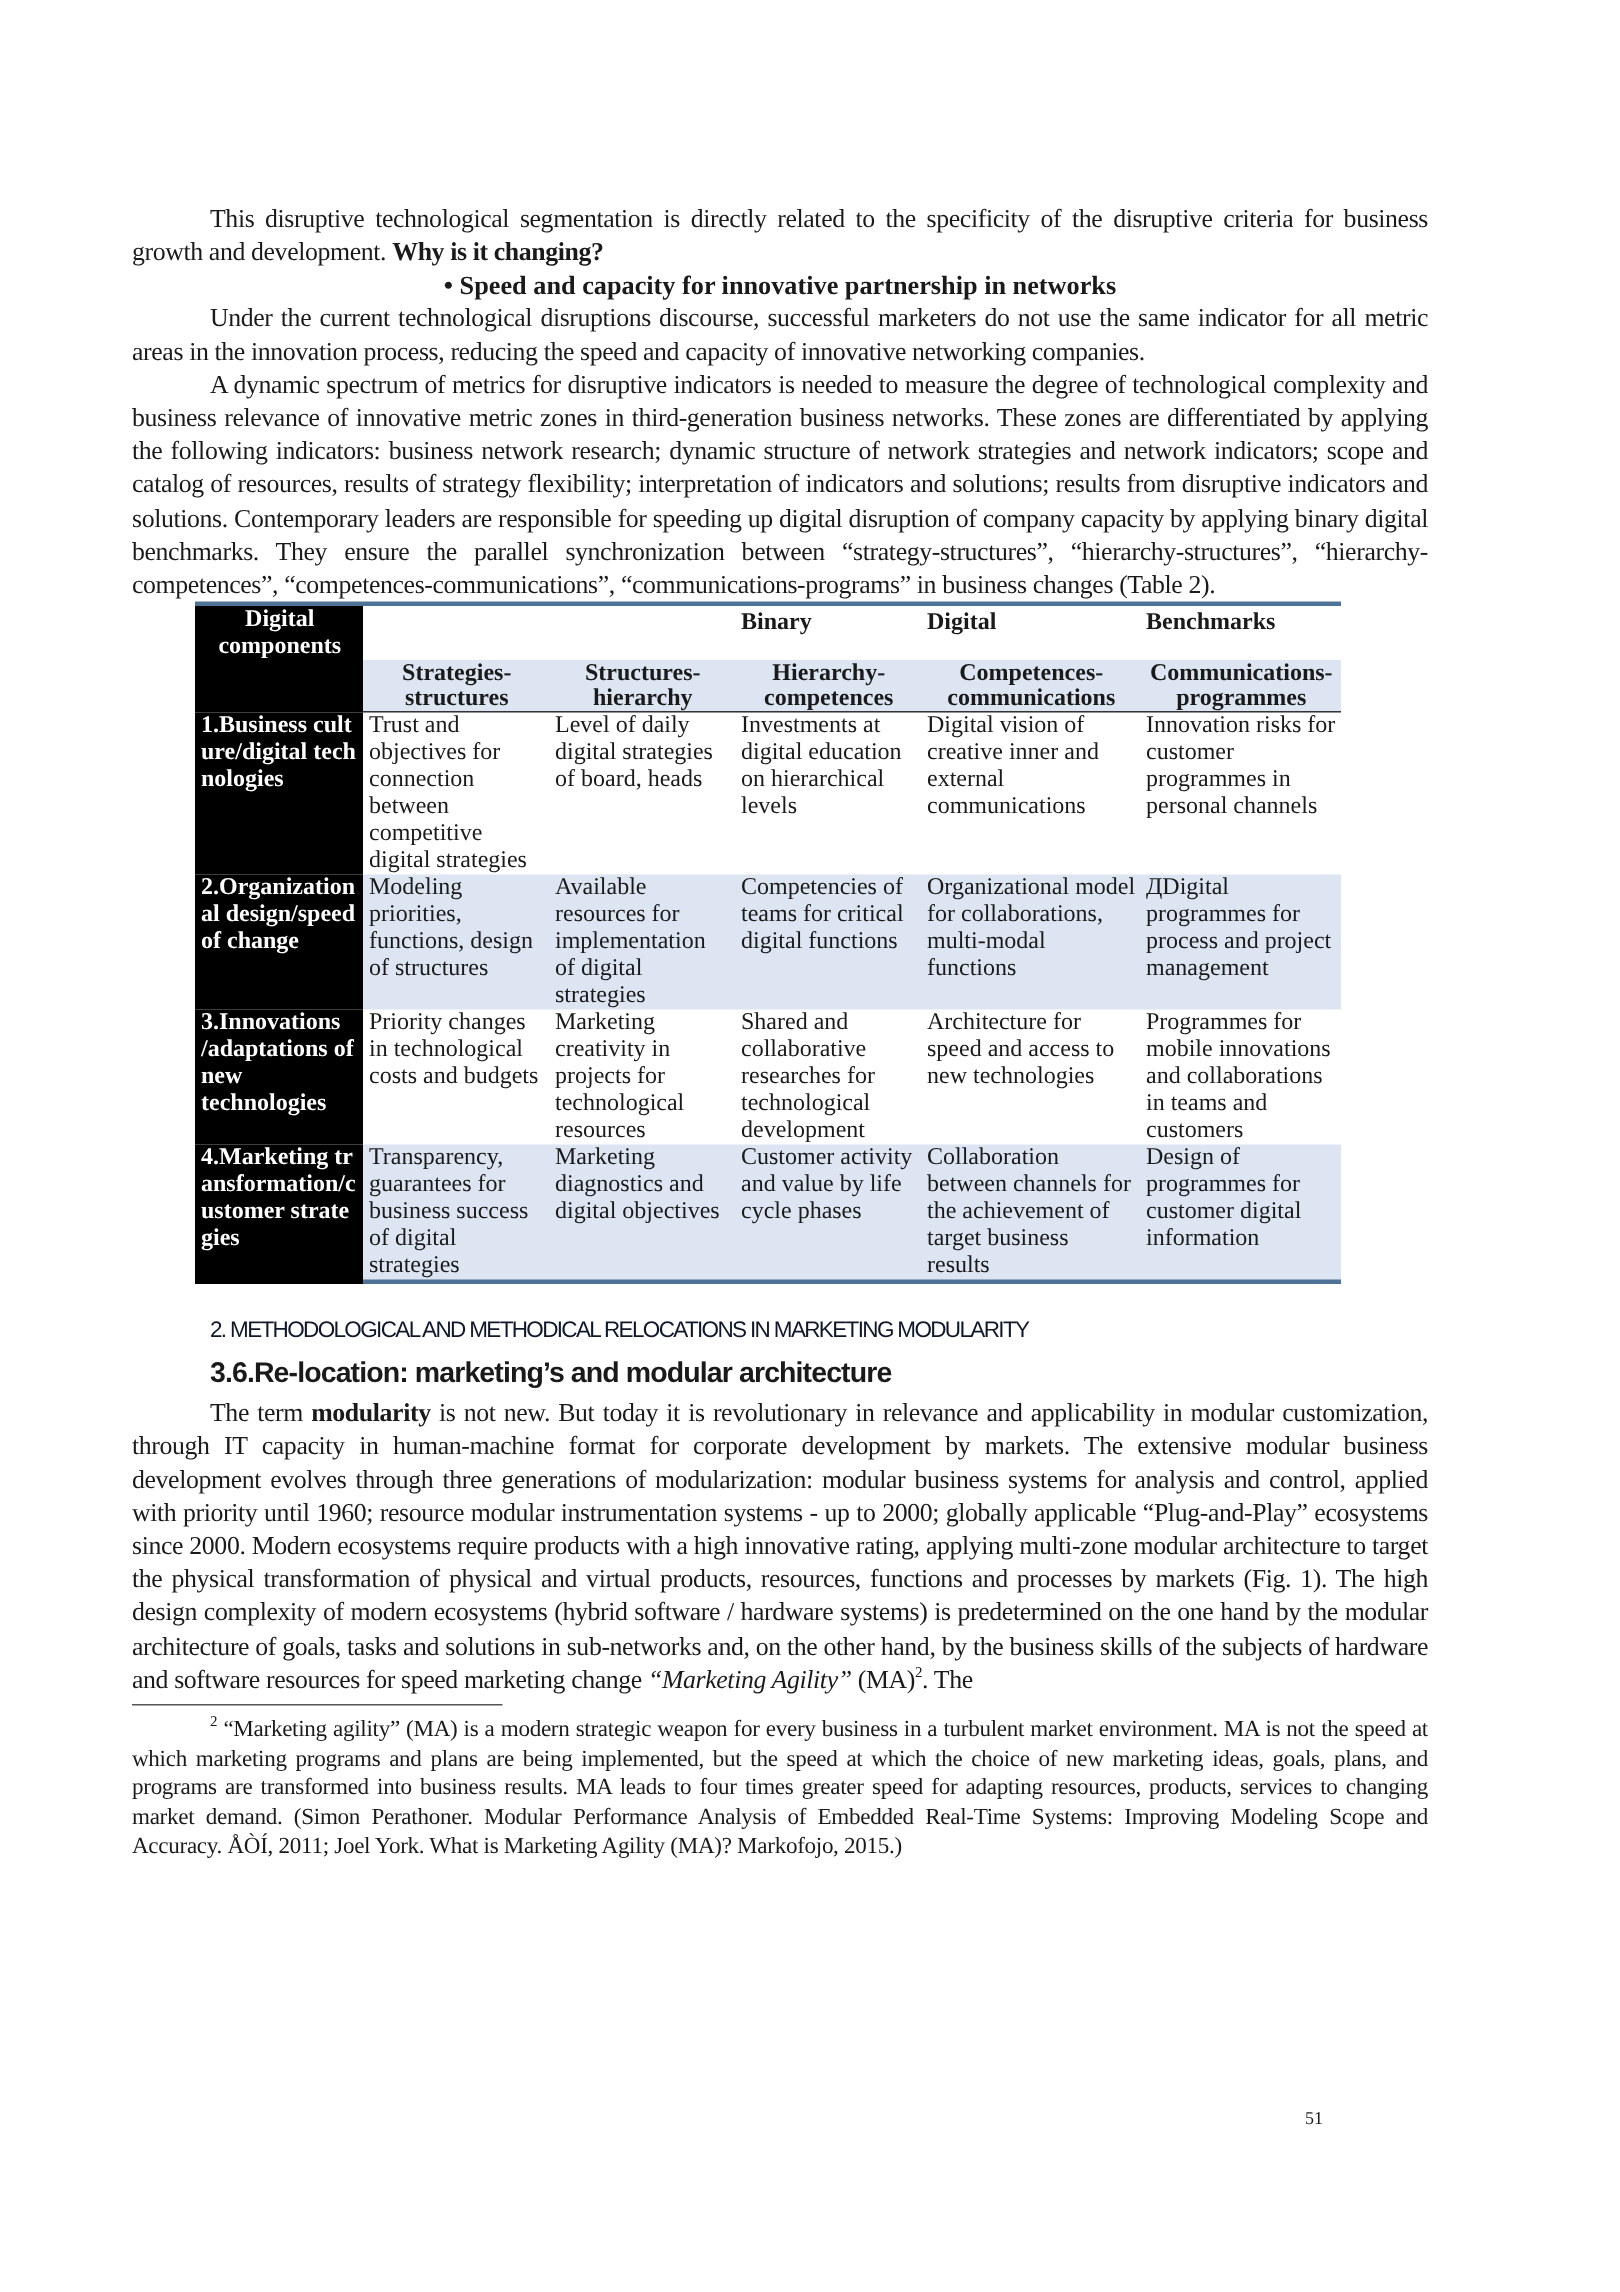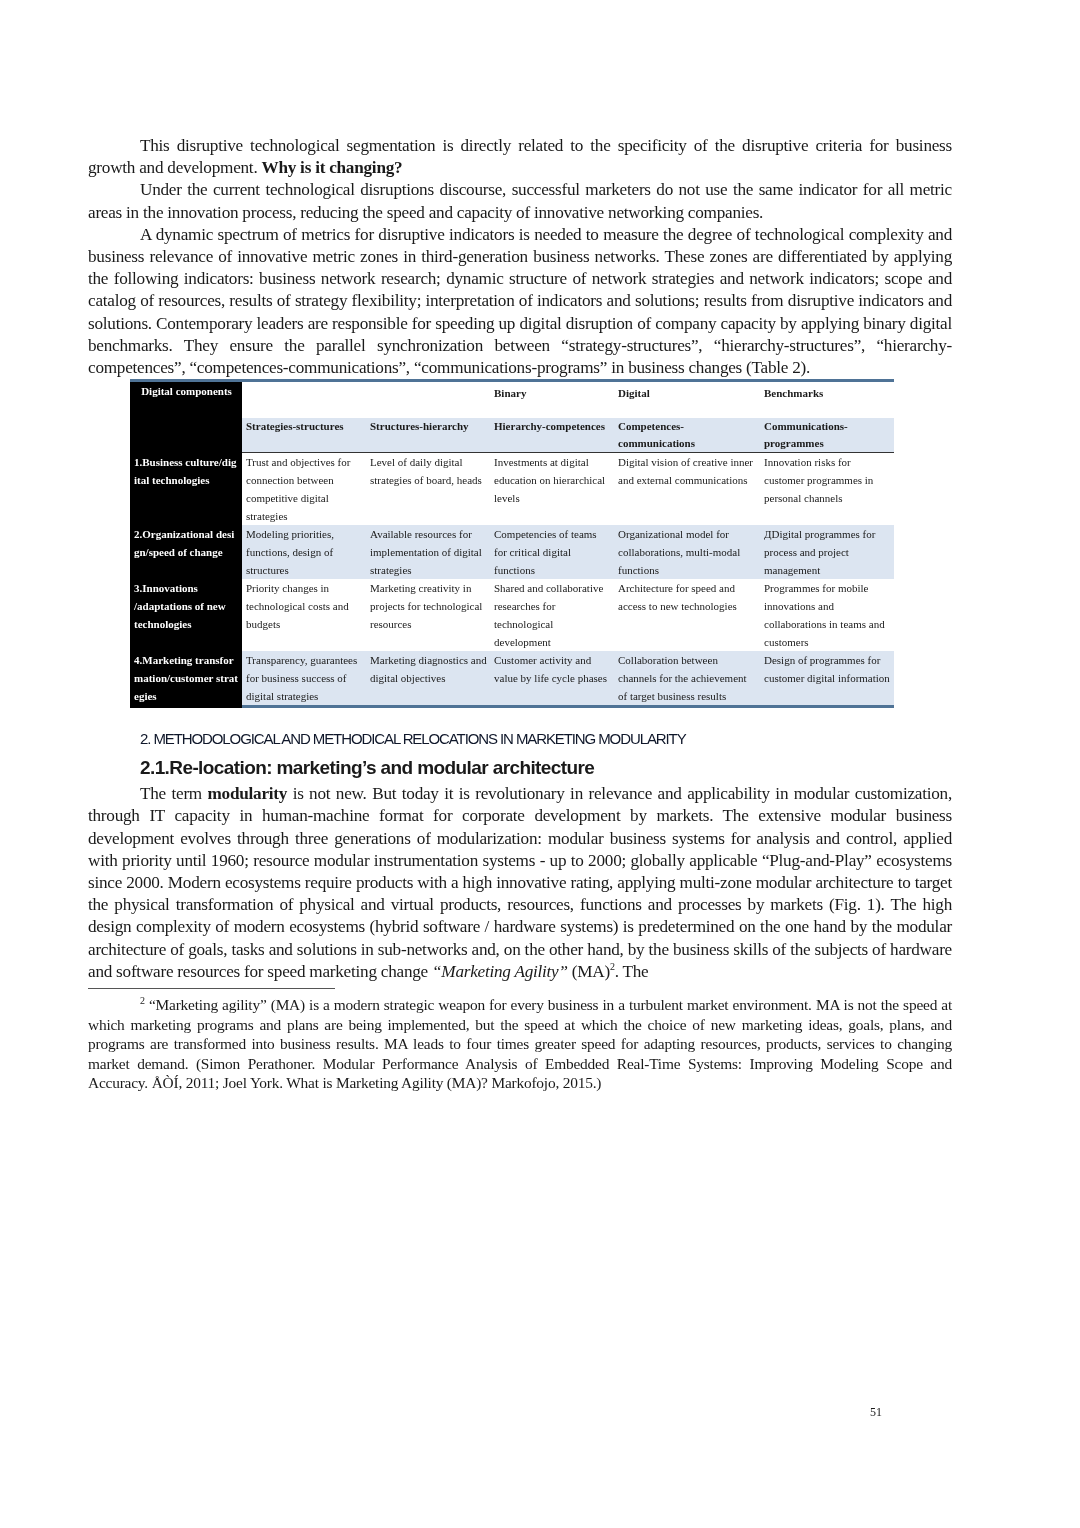--- a/index.html
+++ b/index.html
@@ -4,42 +4,43 @@
 <style>
   html, body { margin: 0; padding: 0; background: #ffffff; }
   body { width: 1080px; height: 1528px; position: relative; overflow: hidden;
          font-family: "Liberation Serif", serif; color: #1a1a1a; }
   .page { position: absolute; left: 88px; top: 135px; width: 864px; }
   p { margin: 0; font-size: 17.2px; line-height: 22.2px; text-align: justify; letter-spacing: -0.25px; }
   .indent { text-indent: 52px; }
   .bullet-head { text-align: center; font-weight: bold; font-size: 17.5px; line-height: 22px; letter-spacing: 0; }
   .caption { text-align: center; font-size: 15px; margin-top: 13px; margin-bottom: 8px; line-height: 18px; }
   .caption b { font-weight: bold; }
-  table.t2 { position: relative; left: 42px; width: 764px; border-collapse: collapse; font-size: 11px; line-height: 18px; table-layout: fixed; }
+  table.t2 { position: relative; left: 42px; width: 764px; border-collapse: collapse; font-size: 16px; line-height: 18px; table-layout: fixed; }
   table.t2 td { vertical-align: top; padding: 0 3px 0 4px; }
   .t2 .topline td { border-top: 3px solid #4f7396; }
   .t2 .rowhead { background: #000000; color: #ffffff; font-weight: bold; }
   .t2 .hdr1 td.c { font-weight: bold; padding-top: 2px; height: 34px; }
-  .t2 .hdr2 td.c { background: #dce5f1; font-weight: bold; border-bottom: 1.5px solid #333; line-height: 17px; }
+  .t2 .hdr2 td.c { background: #dce5f1; font-weight: bold; border-bottom: 1.5px solid #333; line-height: 17px; text-align: center; }
   .t2 .shade td.c { background: #dce5f1; }
   .t2 .lastrow td.c { border-bottom: 3px solid #4f7396; }
   .t2 .lastrow td.rowhead { border-bottom: 3px solid #000; }
   .rowhead.center { text-align: center; }
   h2.sec { font-family: "Liberation Sans", sans-serif; font-weight: normal; font-size: 15px; letter-spacing: -1.1px; margin: 20px 0 0 52px; line-height: 22px; color: #0f172a; }
   h3.sub { font-family: "Liberation Sans", sans-serif; font-weight: bold; font-size: 19px; letter-spacing: -0.6px; margin: 7px 0 4px 52px; line-height: 22px; color: #1a1a1a; }
   .fn-rule { width: 247px; border-top: 1.5px solid #555; margin-top: 5px; margin-bottom: 6px; }
   .footnote p { font-size: 15.4px; line-height: 19.6px; letter-spacing: -0.2px; }
   sup { font-size: 10px; vertical-align: super; line-height: 0; }
   .pagenum { position: absolute; left: 870px; top: 1405px; font-size: 12px; }
 </style>
 </head>
 <body>
 
 <div class="page">
   <p class="indent"><span>This disruptive technological segmentation is directly related to the specificity of the disruptive criteria for business growth and development.</span> <b>Why is it changing?</b></p>
+  <p class="bullet-head">• Speed and capacity for innovative partnership in networks</p>
   <p class="indent">Under the current technological disruptions discourse, successful marketers do not use the same indicator for all metric areas in the innovation process, reducing the speed and capacity of innovative networking companies.</p>
   <p class="indent">A dynamic spectrum of metrics for disruptive indicators is needed to measure the degree of technological complexity and business relevance of innovative metric zones in third-generation business networks. These zones are differentiated by applying the following indicators: business network research; dynamic structure of network strategies and network indicators; scope and catalog of resources, results of strategy flexibility; interpretation of indicators and solutions; results from disruptive indicators and solutions. Contemporary leaders are responsible for speeding up digital disruption of company capacity by applying binary digital benchmarks. They ensure the parallel synchronization between “strategy-structures”, “hierarchy-structures”, “hierarchy-competences”, “competences-communications”, “communications-programs” in business changes (Table 2).</p>
 
 
   <table class="t2">
     <colgroup>
       <col style="width:112px">
         <col style="width:124px">
         <col style="width:124px">
         <col style="width:124px">
@@ -91,21 +92,21 @@
       <td class="c">Transparency, guarantees for business success of digital strategies</td>
       <td class="c">Marketing diagnostics and digital objectives</td>
       <td class="c">Customer activity and value by life cycle  phases</td>
       <td class="c">Collaboration between channels for the achievement of target business results</td>
       <td class="c">Design of programmes for customer digital information</td>
     </tr>
   </tbody>
     </table>
 
   <h2 class="sec">2. METHODOLOGICAL AND METHODICAL RELOCATIONS IN MARKETING MODULARITY</h2>
-  <h3 class="sub">2.1.Re-location: marketing’s and modular architecture</h3>
+  <h3 class="sub">3.6.Re-location: marketing’s and modular architecture</h3>
   <p class="indent"><span>The term </span><b>modularity</b><span> is not new. But today it is revolutionary in relevance and applicability in modular customization, through IT capacity in human-machine format for corporate development by markets. The extensive modular business development evolves through three generations of modularization: modular business systems for analysis and control, applied with priority until 1960; resource modular instrumentation systems - up to 2000; globally applicable “Plug-and-Play” ecosystems since 2000. Modern ecosystems require products with a high innovative rating, applying multi-zone modular architecture to target the physical transformation of physical and virtual products, resources, functions and processes by markets (Fig. 1). The high design complexity of modern ecosystems (hybrid software / hardware systems) is predetermined on the one hand by the modular architecture of goals, tasks and solutions in sub-networks and, on the other hand, by the business skills of the subjects of hardware and software resources for speed marketing change </span><i>“Marketing Agility”</i><span> (MA)</span><sup>2</sup><span>. The</span></p>
 
   <div class="fn-rule"></div>
   <div class="footnote">
     <p class="indent"><sup>2</sup><span> “Marketing agility” (MA) is a modern strategic weapon for every business in a turbulent market environment. MA is not the speed at which marketing programs and plans are being implemented, but the speed at which the choice of new marketing ideas, goals, plans, and programs are transformed into business results. MA leads to four times greater speed for adapting resources, products, services to changing market demand. (Simon Perathoner. Modular Performance Analysis of Embedded Real-Time Systems: Improving Modeling Scope and Accuracy. ÅÒÍ, 2011; Joel York. What is Marketing Agility (MA)? Markofojo, 2015.)</span></p>
   </div>
 </div>
 
 <div class="pagenum">51</div>
 

